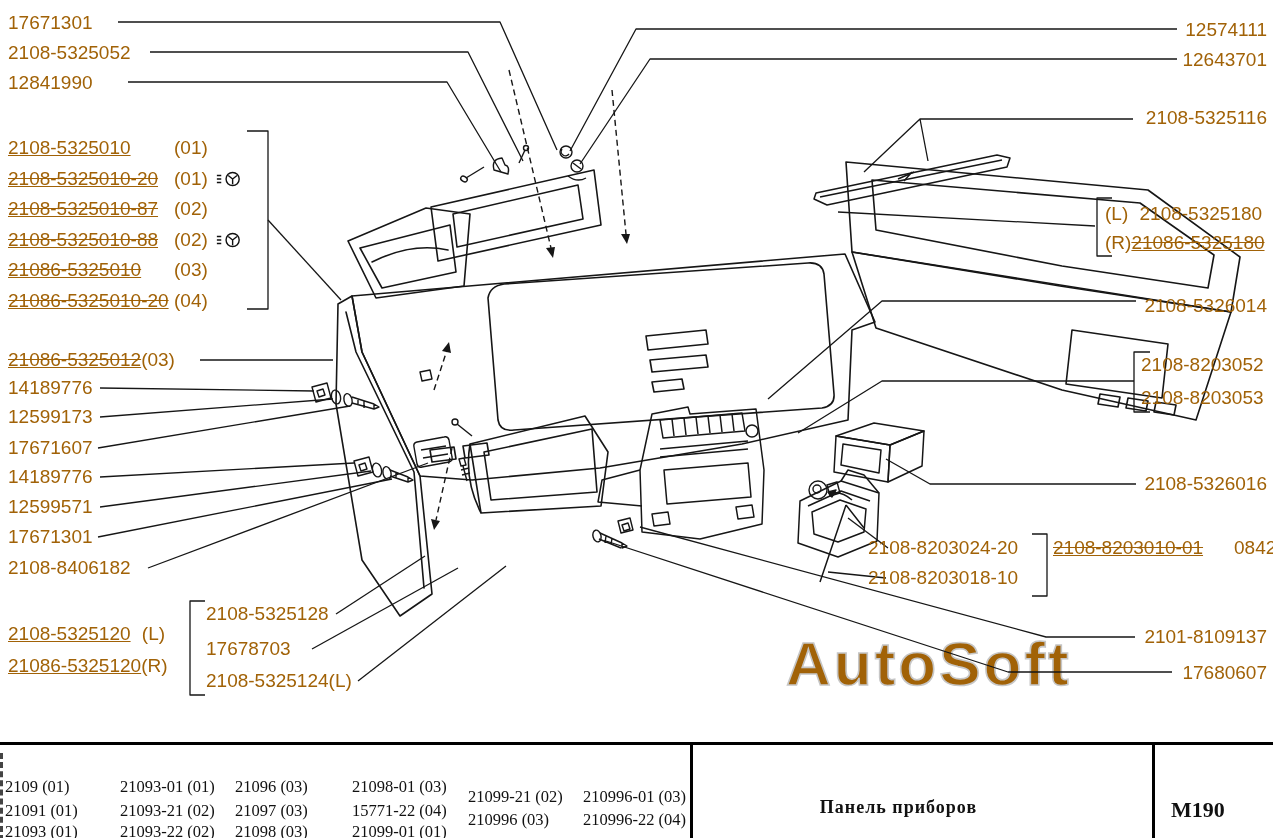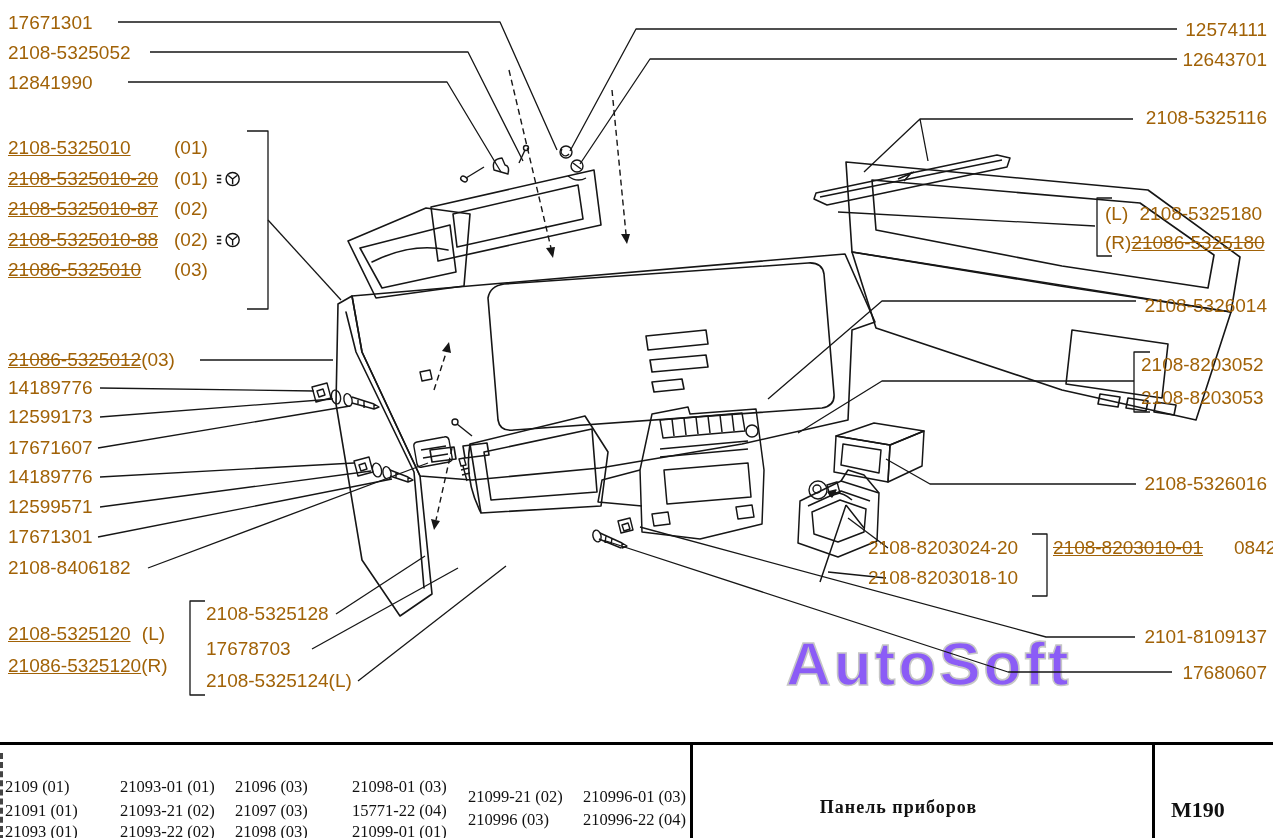--- a/index.html
+++ b/index.html
@@ -1,19 +1,19 @@
 <!DOCTYPE html>
 <html><head>
 <meta charset="utf-8">
 <style>
   html,body{margin:0;padding:0;background:#fff;}
   .stage{position:relative;width:1273px;height:838px;background:#fff;overflow:hidden;
          font-family:"Liberation Sans",sans-serif;color:#111;}
   .wm{position:absolute;left:786px;top:628px;z-index:0;
-      font:700 62px "Liberation Sans",sans-serif;letter-spacing:3px;color:#8b5cf6;
+      font:700 62px "Liberation Sans",sans-serif;letter-spacing:3px;color:#a16207;
       -webkit-text-stroke:1.6px #c6c6c6;}
   svg.art{position:absolute;left:0;top:0;z-index:1;}
   .lbl{position:absolute;z-index:2;font-size:19px;line-height:22px;white-space:nowrap;color:#a16207;}
   .u{text-decoration:underline;}
   .su{text-decoration:underline line-through;}
   .vrow{display:flex;align-items:center;}
   .vnum{display:inline-block;min-width:166px;}
   .code{display:inline-block;}
   .gap6{margin-left:6px;}
   .ra{text-align:left;}
@@ -230,20 +230,24 @@
         <path d="M-16,-4 h5 M-16,0 h5 M-16,4 h5"></path>
           <circle cx="2" cy="0" r="7.5"></circle>
         <path d="M2,0 L-3,-4 M2,0 L7,-4 M2,0 L2,6"></path>
       </g>
     </svg>
   </div>
   <div class="lbl vrow" style="left:8px;top:259px">
     <span class="vnum su">21086-5325010</span>
     <span class="code">(03)</span>
   </div>
+  <div class="lbl vrow" style="left:8px;top:290px">
+    <span class="vnum su">21086-5325010-20</span>
+    <span class="code">(04)</span>
+  </div>
 
   <div class="lbl" style="left:8px;top:349px">
     <span class="su">21086-5325012</span><span class="code">(03)</span>
   </div>
   <div class="lbl" style="left:8px;top:377px">14189776</div>
   <div class="lbl" style="left:8px;top:406px">12599173</div>
   <div class="lbl" style="left:8px;top:437px">17671607</div>
   <div class="lbl" style="left:8px;top:466px">14189776</div>
   <div class="lbl" style="left:8px;top:496px">12599571</div>
   <div class="lbl" style="left:8px;top:526px">17671301</div>

